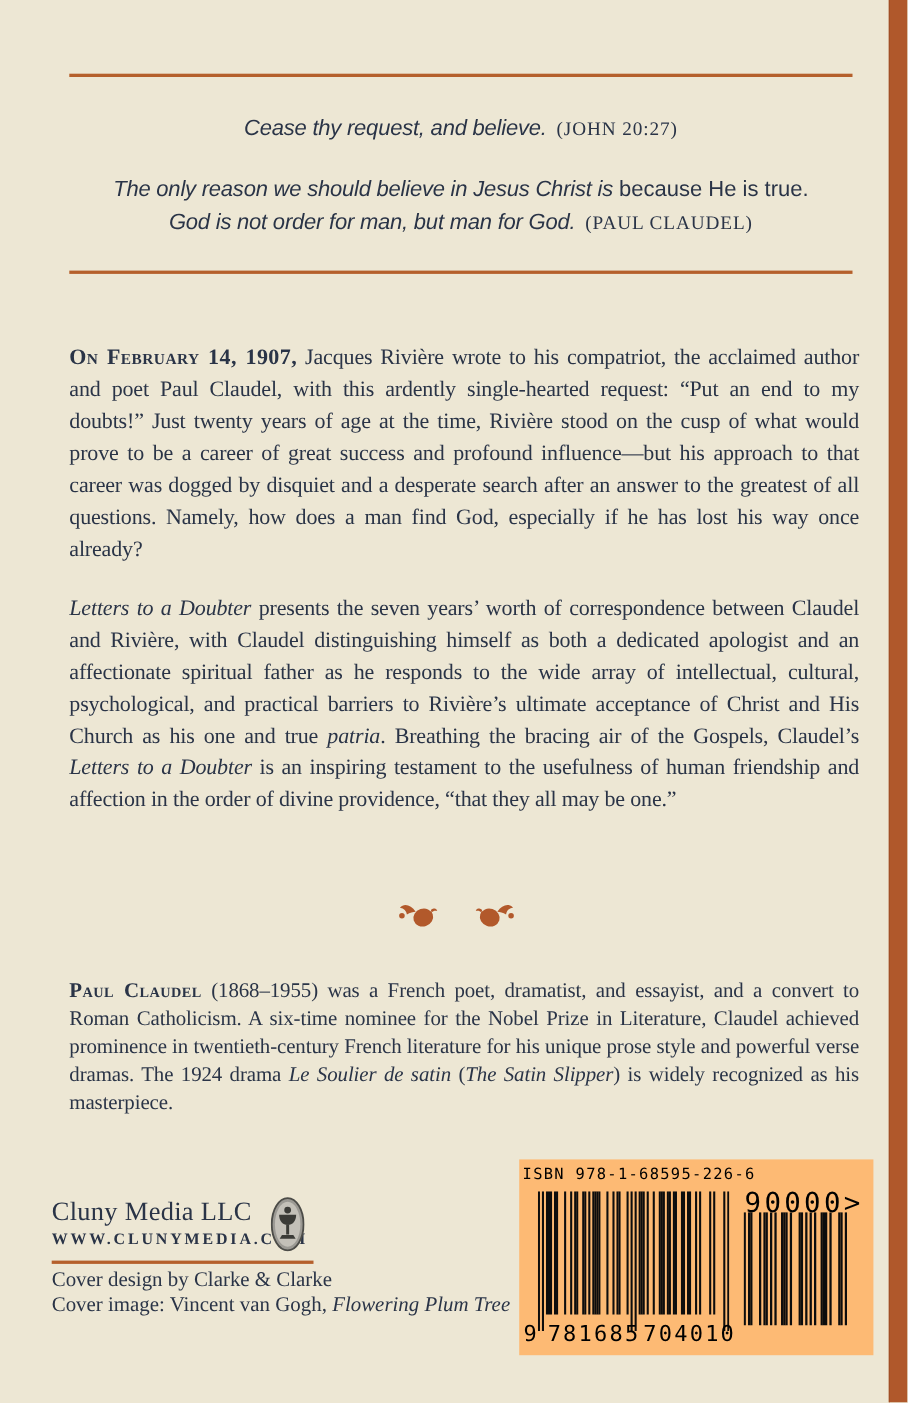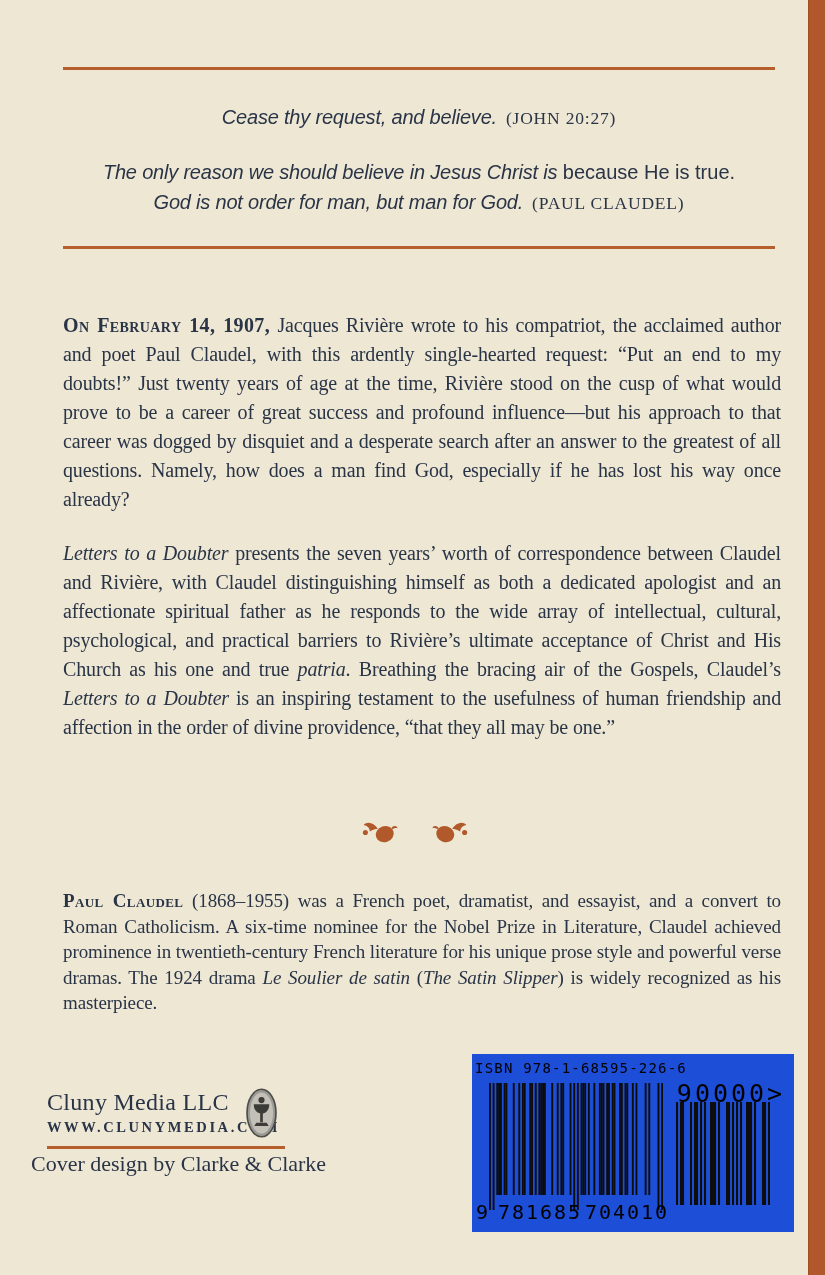--- a/index.html
+++ b/index.html
@@ -23,23 +23,23 @@
   .lead{font-variant:small-caps;font-weight:700;letter-spacing:0.4px;}
   .it{font-style:italic;}
   .bio{left:63px;width:718px;text-align:justify;font-size:19px;line-height:25.5px;letter-spacing:-0.1px;}
   
   .fleuron{width:36px;height:28px;}
   .mirror{transform:scaleX(-1);}
   
   .pubname{left:47px;top:1089px;font-size:24px;letter-spacing:0.3px;}
   .pubsite{left:47px;top:1119px;font-size:14.5px;font-weight:700;letter-spacing:2.6px;}
   .pubrule{left:47px;top:1146px;width:238px;height:3px;background:#b5602c;}
-  .credits{left:31px;top:1153px;width:420px;font-size:22px;line-height:22.5px;}
+  .credits{left:47px;top:1153px;width:420px;font-size:19px;line-height:22.5px;}
   
-  .bcbox{left:472px;top:1054px;width:322px;height:178px;background:#1d4ed8;}
+  .bcbox{left:472px;top:1054px;width:322px;height:178px;background:#fdba74;}
   .mono{font-family:"DejaVu Sans Mono", monospace;color:#000;}
   .isbn{top:6px;left:109px;transform:translateX(-50%);font-size:14px;letter-spacing:1.2px;white-space:nowrap;}
   .bdigit{font-size:20px;white-space:nowrap;}
   .suplabel{top:25px;left:204px;width:110px;text-align:center;font-size:25px;letter-spacing:3px;white-space:nowrap;}
 </style>
 </head>
 <body>
 
 <div class="abs stripe"></div>
 
@@ -85,20 +85,21 @@
     <path d="M7.5 15.5 h15 c0 5.6 -3.2 9 -7.5 9 s-7.5 -3.4 -7.5 -9 Z"></path>
     <rect x="13.7" y="24" width="2.6" height="9"></rect>
     <path d="M10 33.5 h10 l2 3.2 H8 Z"></path>
   </g>
 </svg>
 
 <div class="abs pubrule"></div>
 
 <div class="abs credits">
   <div><span>Cover design by Clarke &amp; Clarke</span></div>
+  <div><span>Cover image: Vincent van Gogh, </span><span class="it">Flowering Plum Tree</span></div>
 </div>
 
 <div class="abs bcbox">
   <div class="abs mono isbn">ISBN 978-1-68595-226-6</div>
   <svg id="ean-svg" class="abs" style="left:17px;top:29px;" width="174" height="127">
       <rect x="0.00" y="0" width="1.88" height="127" fill="#0d0d0d"></rect>
       <rect x="3.66" y="0" width="1.88" height="127" fill="#0d0d0d"></rect>
       <rect x="7.33" y="0" width="1.88" height="112" fill="#0d0d0d"></rect>
       <rect x="9.16" y="0" width="1.88" height="112" fill="#0d0d0d"></rect>
       <rect x="10.99" y="0" width="1.88" height="112" fill="#0d0d0d"></rect>

